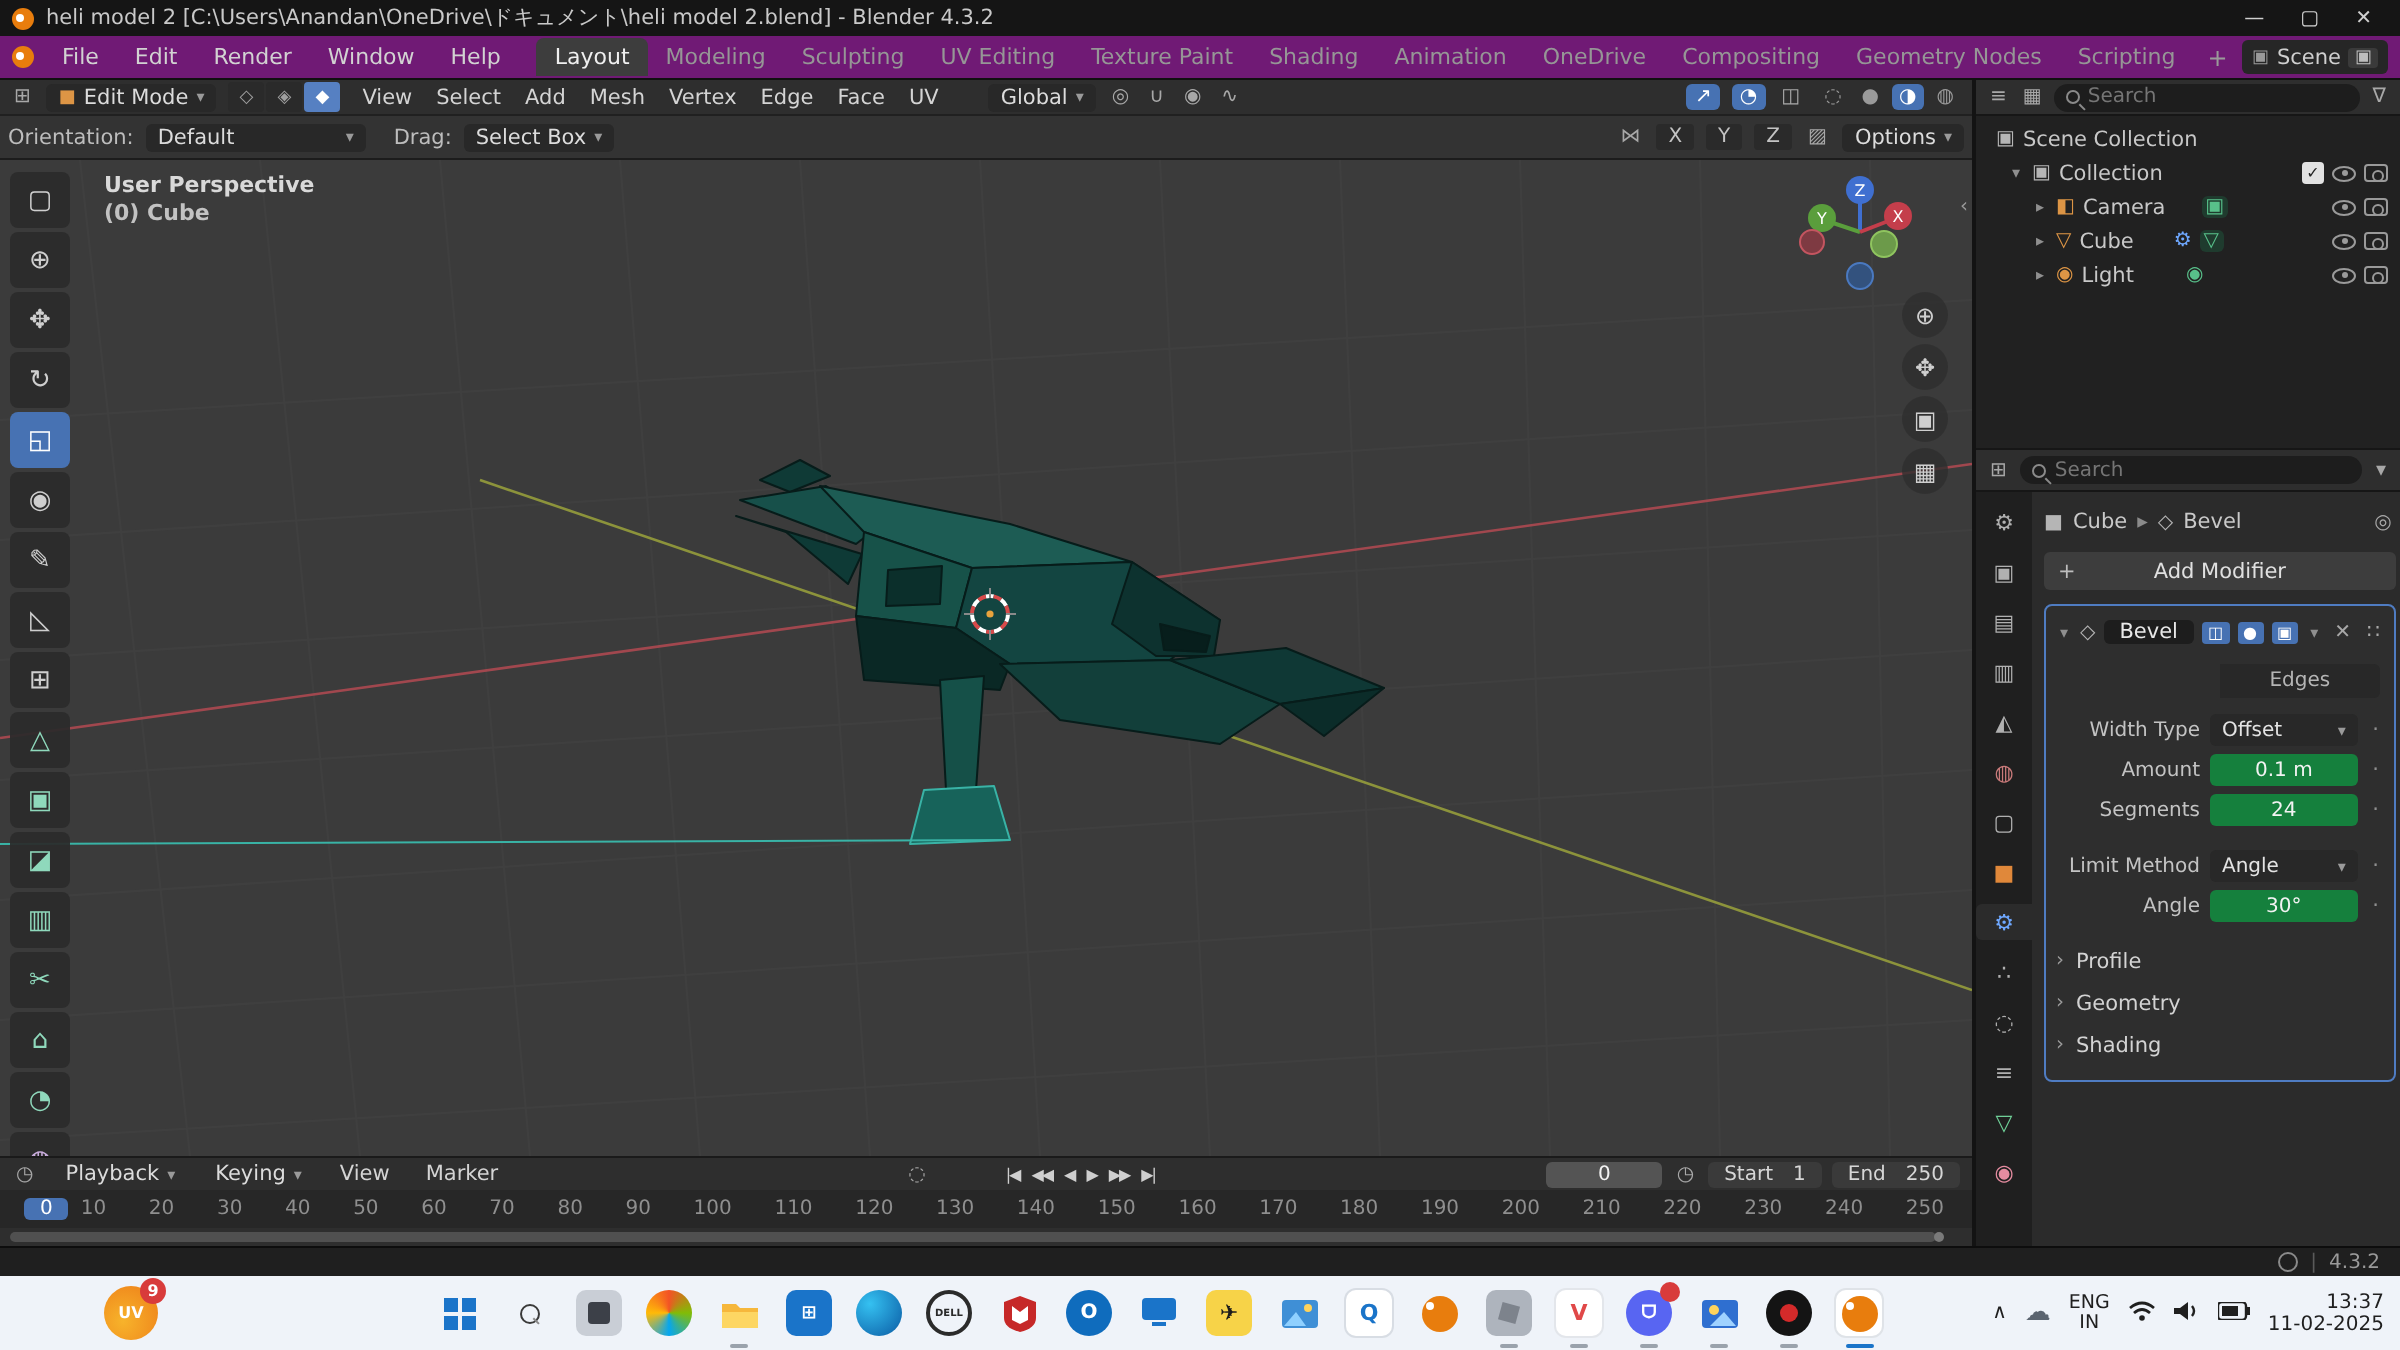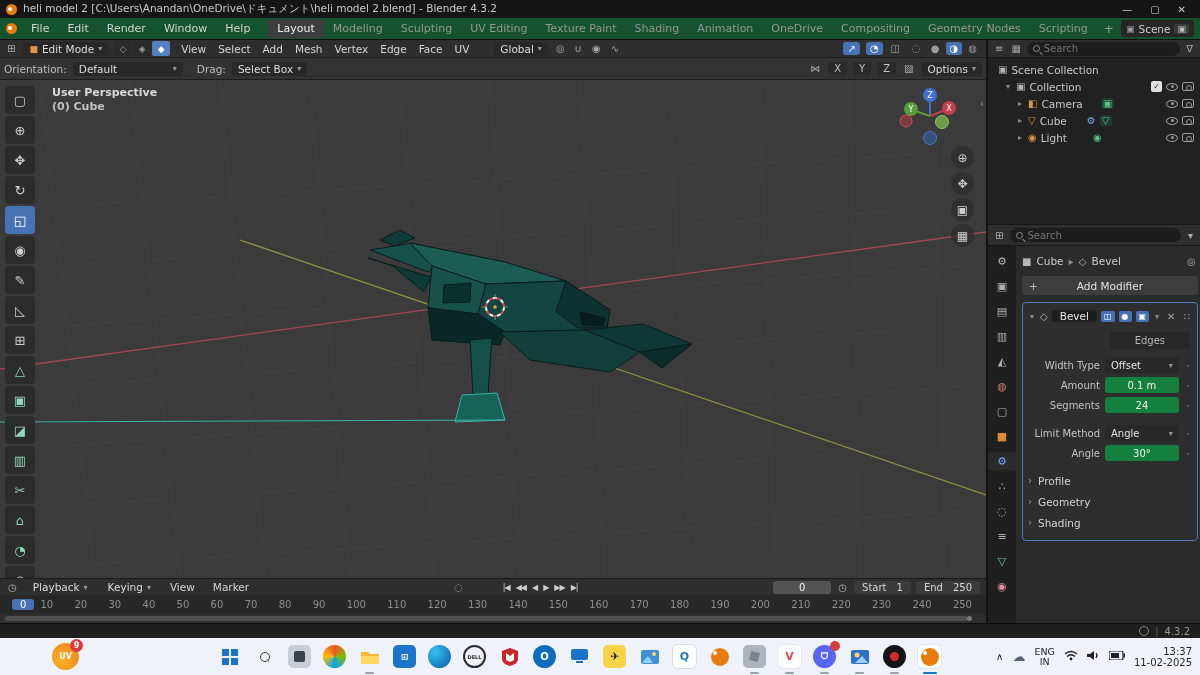--- a/index.html
+++ b/index.html
@@ -7,21 +7,21 @@
   .app { position:relative; width:1200px; height:675px; background:#2e2e2e; }
 
   
   .titlebar { height:18px; background:#151515; display:flex; align-items:center; padding:0 6px; color:#c9c9c9; font-size:10.5px; }
   .blogo { width:11px; height:11px; border-radius:50%; background:#e87d0d; position:relative; margin-right:6px; flex:none; }
   .blogo::after { content:""; position:absolute; left:2px; top:3px; width:4px; height:4px; border-radius:50%; background:#fff; }
   .win-controls { margin-left:auto; display:flex; gap:18px; color:#cfcfcf; font-size:10px; padding-right:8px; }
   .win-controls span { cursor:default; }
 
   
-  .menubar { height:22px; background:#14532d; display:flex; align-items:center; padding:0 6px; border-bottom:1px solid #101010; }
+  .menubar { height:22px; background:#701a75; display:flex; align-items:center; padding:0 6px; border-bottom:1px solid #101010; }
   .menus { display:flex; align-items:center; gap:2px; }
   .menu-item { color:#d2d2d2; font-size:11px; padding:2px 8px; border-radius:3px; }
   .tabs { display:flex; align-items:center; margin-left:10px; }
   .tab { color:#969696; font-size:11px; padding:3px 9px; border-radius:4px 4px 0 0; white-space:nowrap; }
   .tabs .tab:nth-of-type(1) { background:#3d3d3d; color:#efefef; }
   .plus-tab { color:#9a9a9a; font-size:12px; padding:0 7px; }
   .mb-right { margin-left:auto; display:flex; align-items:center; gap:4px; }
   .widget { display:flex; align-items:center; background:#262626; border-radius:3px; height:17px; padding:0 5px; gap:4px; color:#cfcfcf; font-size:10.5px; }
   .wicon { color:#9a9a9a; font-size:9px; }
   .chip { background:#3a3a3a; border-radius:2px; color:#bdbdbd; font-size:9px; padding:0 3px; }

